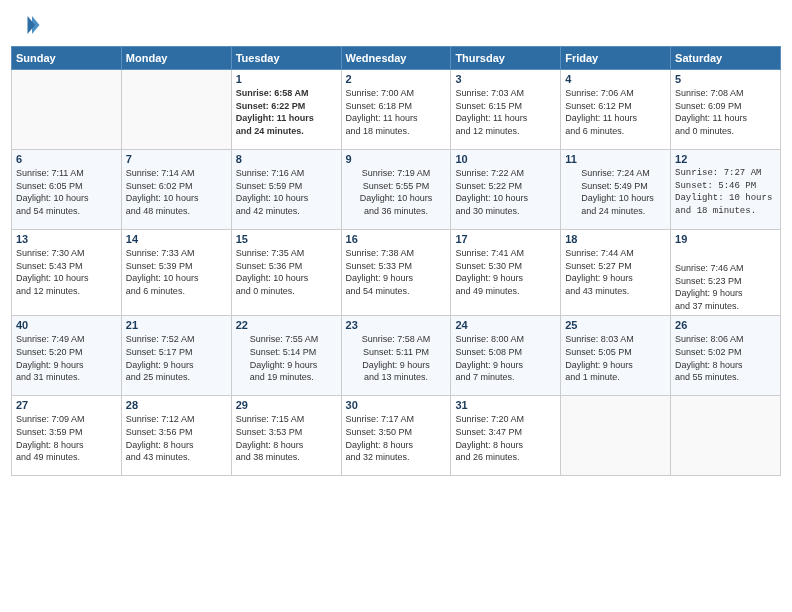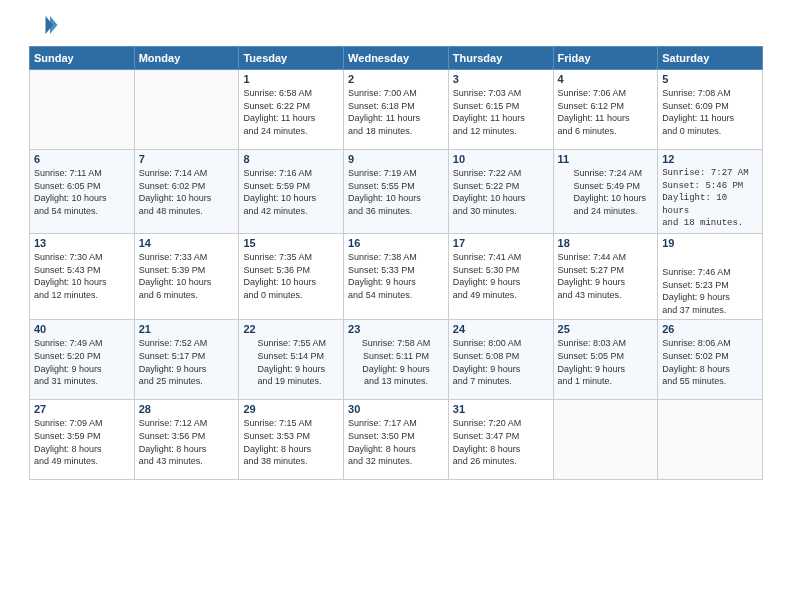--- a/index.html
+++ b/index.html
@@ -6,21 +6,21 @@
     body {
       width: 792px;
       height: 612px;
       font-family: Arial, sans-serif;
       background: #fff;
       overflow: hidden;
     }
     .page {
       width: 792px;
       height: 612px;
-      padding: 10px 29px;
+      padding: 10px 11px;
     }
     .header {
       display: flex;
       justify-content: space-between;
       align-items: flex-start;
       margin-bottom: 6px;
     }
     .logo {
       display: flex;
       align-items: center;
@@ -126,21 +126,21 @@
           <th>Friday</th>
           <th>Saturday</th>
         </tr>
     </thead>
     <tbody id="calendar-body">
     <tr>
           <td class="empty"></td>
           <td class="empty"></td>
           <td>
             <span class="day-num">1</span>
-            <div class="day-info" style="white-space: pre-line;">Sunrise: 6:58 AM
+            <div class="day-info" style="white-space: pre-line; font-weight: bold;">Sunrise: 6:58 AM
 Sunset: 6:22 PM
 Daylight: 11 hours
 and 24 minutes.</div>
           </td>
           <td>
             <span class="day-num">2</span>
             <div class="day-info" style="white-space: pre-line;">Sunrise: 7:00 AM
 Sunset: 6:18 PM
 Daylight: 11 hours
 and 18 minutes.</div>
@@ -184,21 +184,21 @@
           </td>
           <td>
             <span class="day-num">8</span>
             <div class="day-info" style="white-space: pre-line;">Sunrise: 7:16 AM
 Sunset: 5:59 PM
 Daylight: 10 hours
 and 42 minutes.</div>
           </td>
           <td>
             <span class="day-num">9</span>
-            <div class="day-info" style="white-space: pre-line;">Sunrise: 7:19 AM
+            <div class="day-info" style="white-space: pre-line; text-align: center;">Sunrise: 7:19 AM
 Sunset: 5:55 PM
 Daylight: 10 hours
 and 36 minutes.</div>
           </td>
           <td>
             <span class="day-num">10</span>
             <div class="day-info" style="white-space: pre-line;">Sunrise: 7:22 AM
 Sunset: 5:22 PM
 Daylight: 10 hours
 and 30 minutes.</div>

